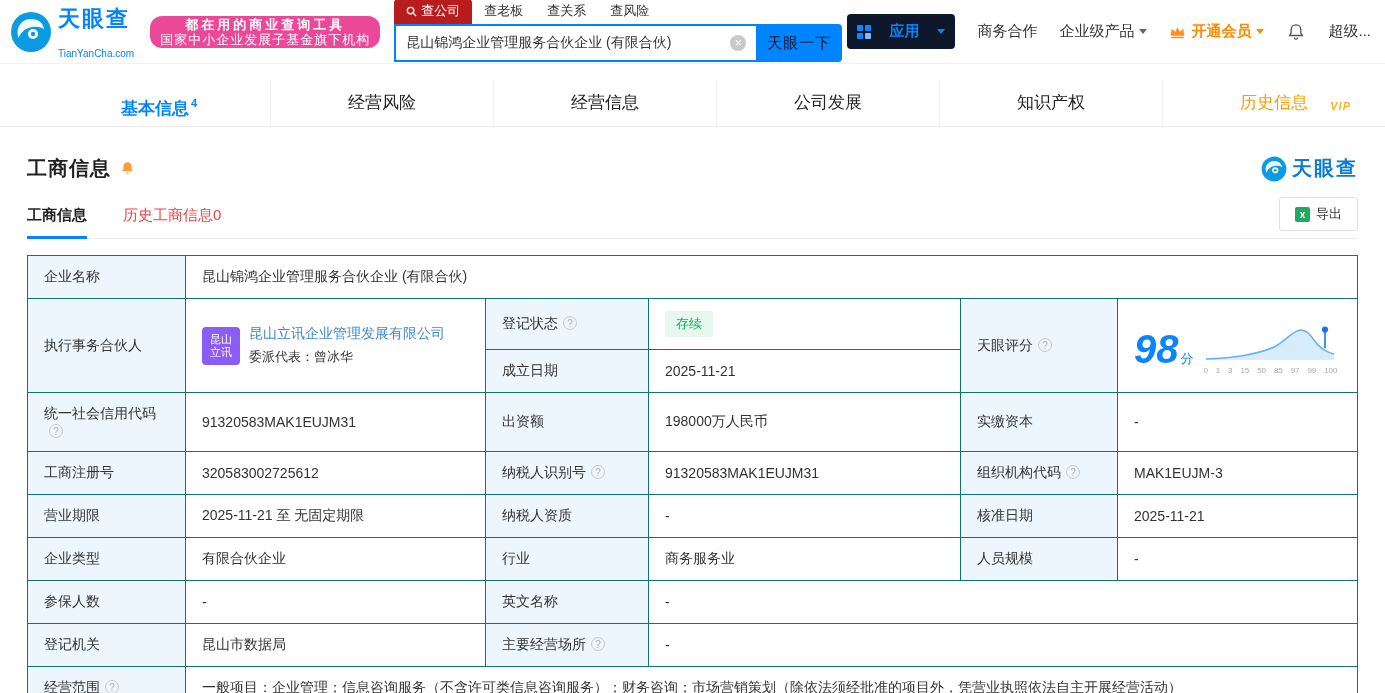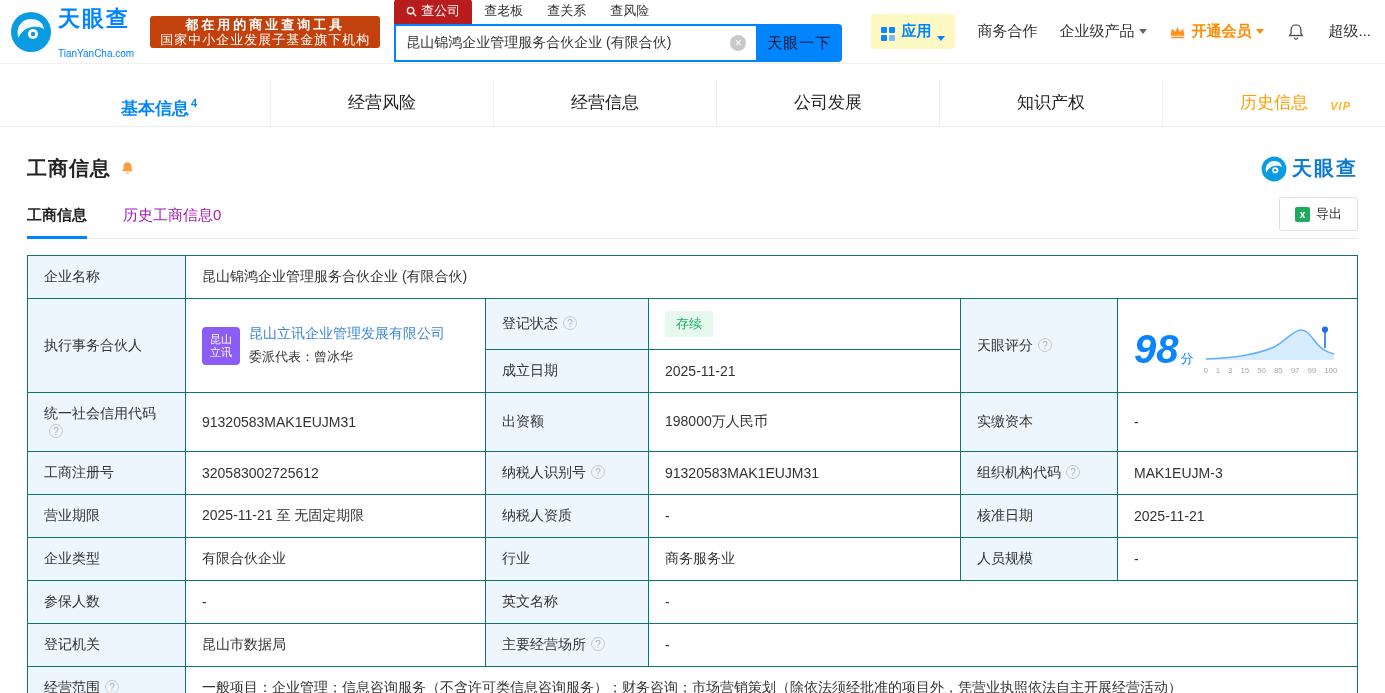--- a/index.html
+++ b/index.html
@@ -5,42 +5,42 @@
   * { box-sizing: border-box; margin: 0; padding: 0; }
   html,body { width: 1385px; height: 693px; overflow: hidden; background: #fff;
     font-family: "Liberation Sans", "DejaVu Sans", sans-serif; color: #333; }
 
   
   .topbar { display: flex; align-items: center; height: 64px; padding: 0 14px 0 10px;
     border-bottom: 1px solid #f1f1f1; }
   .logo { display: flex; align-items: center; gap: 6px; cursor: pointer; }
   .logo-cn { font-size: 22px; font-weight: 700; color: #0084ff; letter-spacing: 2px; }
   .logo-en { font-size: 10px; color: #0084ff; margin-top: 14px; }
-  .promo { margin-left: 16px; background: #c2410c; color: #fff; border-radius: 3px;
+  .promo { margin-left: 16px; background: #ec4899; color: #fff; border-radius: 12px;
     padding: 1px 10px; text-align: center; line-height: 15px; }
   .promo div:first-child { font-size: 13px; font-weight: 700; letter-spacing: 3px; }
   .promo div:last-child { font-size: 13px; letter-spacing: 1px; }
 
   .search-module { margin-left: 14px; width: 448px; }
   .search-tabs { display: flex; align-items: flex-end; height: 23px; }
   .stab { font-size: 13px; color: #333; padding: 3px 12px 4px; cursor: pointer;
     display: flex; align-items: center; gap: 4px; }
   .stab.active { background: #b91c1c; color: #fff; border-radius: 4px 4px 0 0; }
   .search-row { display: flex; height: 38px; }
   .search-box { flex: 1; border: 2px solid #0084ff; border-right: none;
     display: flex; align-items: center; background: #fff; }
   .search-box input { flex: 1; border: none; outline: none; font-size: 14px;
     padding: 0 8px 0 10px; color: #333; font-family: inherit; background: transparent; }
   .clear { width: 16px; height: 16px; border-radius: 50%; background: #c9c9c9; color: #fff;
     font-size: 12px; line-height: 16px; text-align: center; margin-right: 10px; cursor: pointer; }
   .search-btn { width: 86px; background: #0084ff; color: #0f172a; border: none; font-size: 15px;
     border-radius: 0 4px 4px 0; cursor: pointer; font-family: inherit; letter-spacing: 1px; }
 
   .top-right { margin-left: auto; display: flex; align-items: center; gap: 22px; }
-  .apps { display: flex; align-items: flex-end; gap: 6px; background: #fef9c3; border-radius: 4px;
+  .apps { display: flex; align-items: center; gap: 18px; background: #0f172a; border-radius: 4px;
     padding: 8px 10px; cursor: pointer; color: #0084ff; font-size: 15px; font-weight: 700; }
   .grid-icon { display: grid; grid-template-columns: 6px 6px; grid-gap: 2px; }
   .grid-icon i { width: 6px; height: 6px; background: #0f86ff; border-radius: 1px; }
   .grid-icon i:last-child { background: #7db9ff; }
   .caret { width: 0; height: 0; border-left: 4px solid transparent; border-right: 4px solid transparent;
     border-top: 5px solid #666; display: inline-block; }
   .caret.blue { border-top-color: #0084ff; }
   .caret.orange { border-top-color: #ff8a00; }
   .nav-item { font-size: 15px; color: #333; cursor: pointer; display: flex; align-items: center; gap: 5px;
     white-space: nowrap; }
@@ -61,21 +61,21 @@
   
   .content { padding: 0 27px; }
   .section-head { display: flex; align-items: center; margin-top: 28px; }
   .section-head h2 { font-size: 20px; font-weight: 700; color: #222; letter-spacing: 1px; }
   .head-bell { margin-left: 8px; cursor: pointer; display: flex; }
   .wm-logo { margin-left: auto; display: flex; align-items: center; gap: 5px; }
   .wm-logo .wm-text { font-size: 20px; font-weight: 700; color: #0b7bd3; letter-spacing: 2px; }
 
   .subtab-row { position: relative; display: flex; gap: 36px; margin-top: 24px;
     border-bottom: 1px solid #e9e9e9; padding-bottom: 13px; }
-  .subtab { font-size: 15px; color: #a21caf; cursor: pointer; position: relative; }
+  .subtab { font-size: 15px; color: #ef4444; cursor: pointer; position: relative; }
   .subtab.active { color: #222; font-weight: 700; }
   .subtab.active::after { content: ""; position: absolute; left: 0; right: 0; bottom: -14px;
     height: 3px; background: #0084ff; }
   .export-btn { position: absolute; right: 0; top: -9px; display: flex; align-items: center; gap: 6px;
     background: #fff; border: 1px solid #e0e0e0; border-radius: 3px; padding: 7px 15px;
     font-size: 13px; color: #333; cursor: pointer; font-family: inherit; }
   .xls-icon { width: 15px; height: 15px; background: #1faa5f; border-radius: 2px; color: #fff;
     font-size: 10px; font-weight: 700; line-height: 15px; text-align: center; }
 
   

